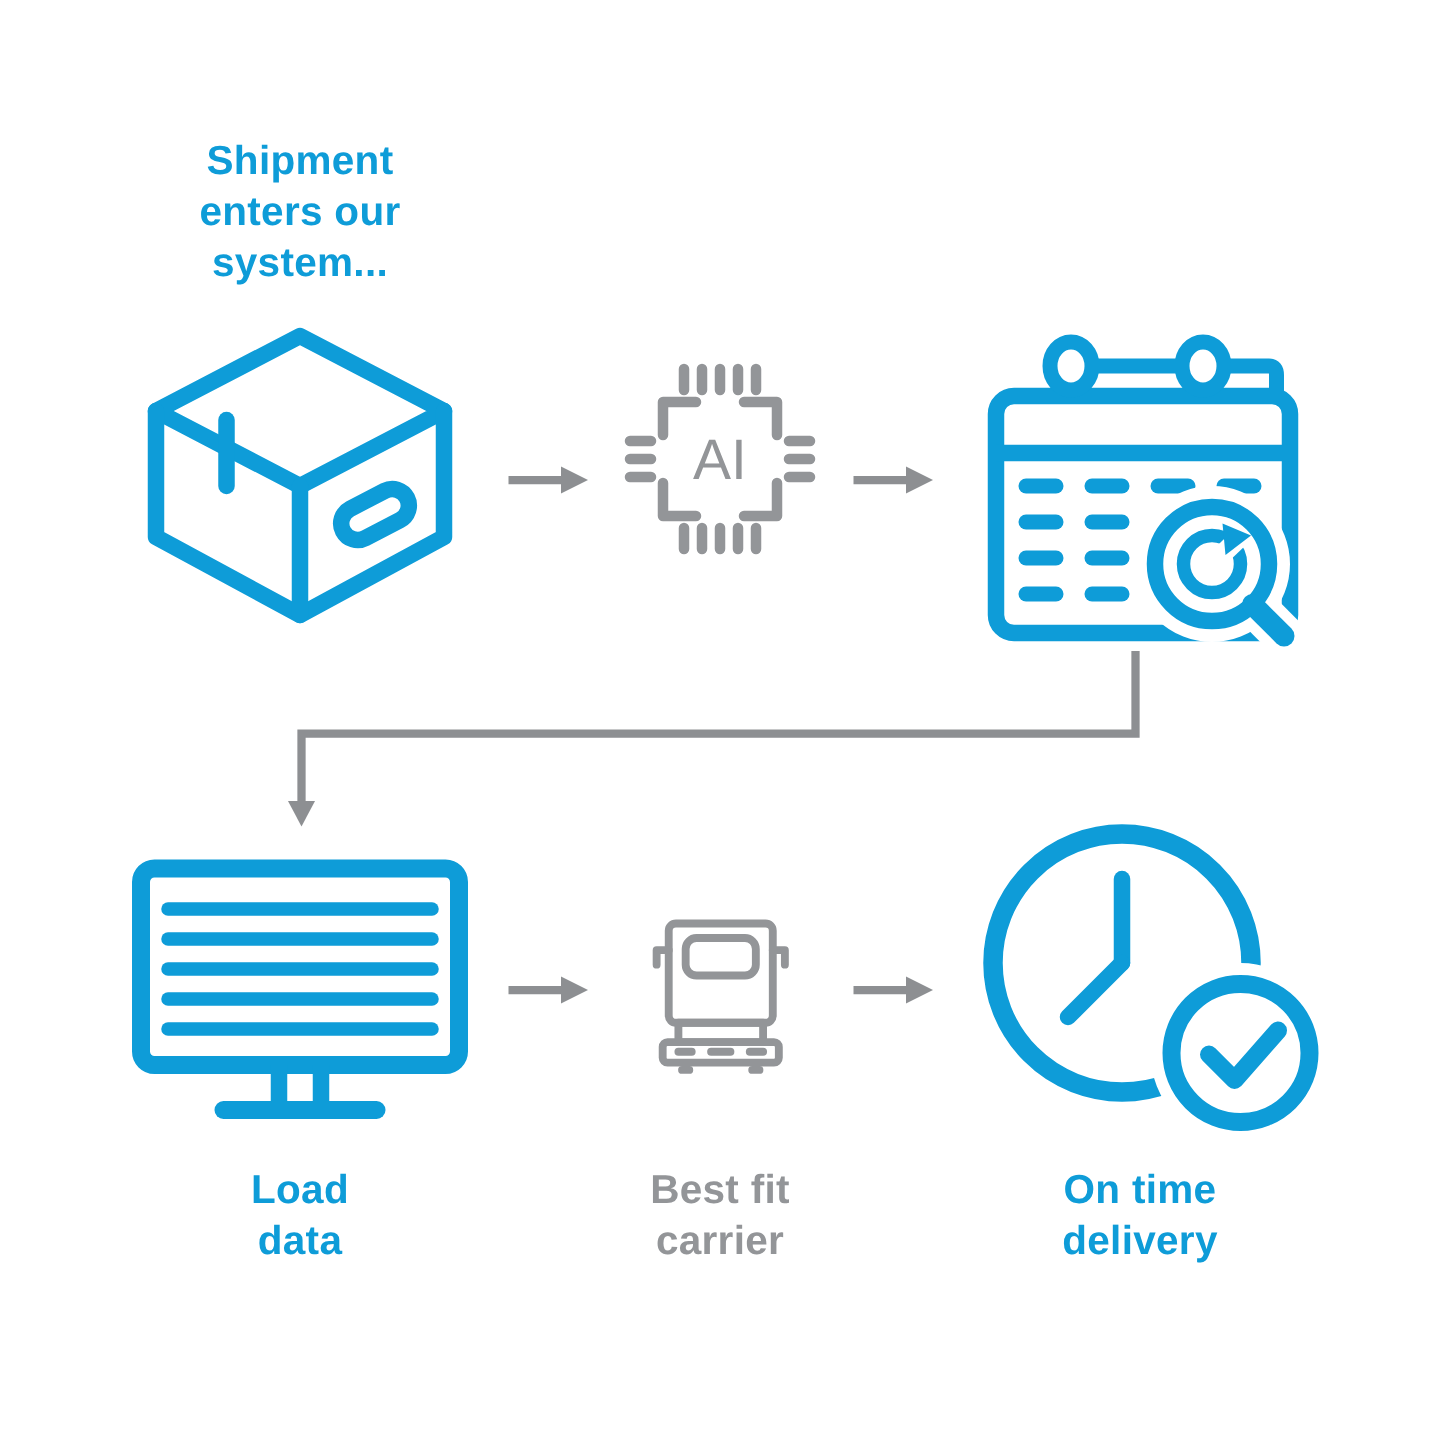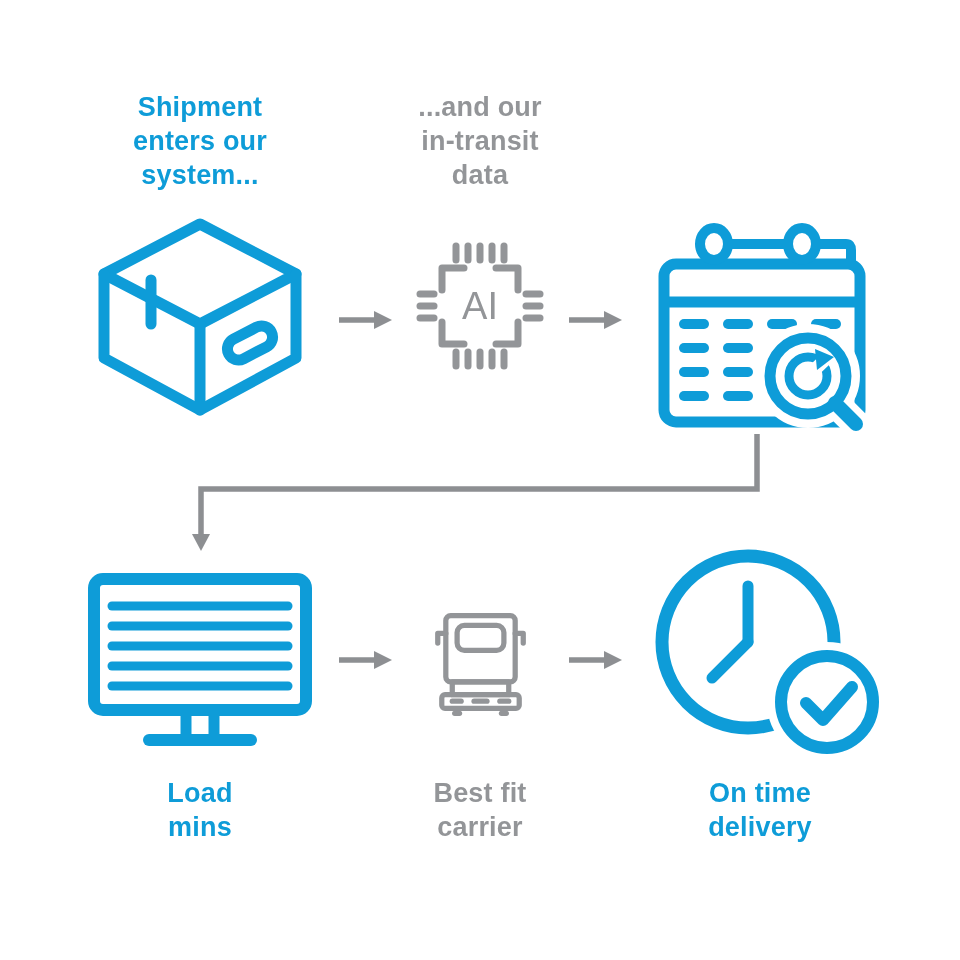--- a/index.html
+++ b/index.html
@@ -22,23 +22,20 @@
 <div class="stage">
 
   <svg class="overlay arrowc" width="960" height="960" viewBox="0 0 960 960">
     <path d="M757,434 V489 H201 V536" fill="none" stroke="currentColor" stroke-width="5.5"></path>
     <polygon points="192,534 210,534 201,551" fill="currentColor"></polygon>
   </svg>
 
   <div class="label blue" style="left:60px; top:90px; width:280px">Shipment
 enters our
 system...</div>
-  <div class="label gray" style="left:340px; top:90px; width:280px">...and our
-in-transit
-data</div>
 
   <div class="ic blue" style="left:90px; top:210px">
     <svg width="220" height="215" viewBox="0 0 220 215">
       <g fill="none" stroke="currentColor" stroke-width="11" stroke-linecap="round" stroke-linejoin="round">
         <path d="M110,14 L206,64 L110,114 L14,64 Z"></path>
         <path d="M14,64 L14,148 L110,200 L206,148 L206,64"></path>
         <path d="M110,114 L110,200"></path>
         <path d="M61,70 L61,114"></path>
         <rect x="136" y="122" width="48" height="22" rx="11" transform="rotate(-27.5 160 133)"></rect>
       </g>
@@ -125,21 +122,21 @@
         <g>
           <circle cx="158" cy="158" r="19" fill="none" stroke="currentColor" stroke-width="9"></circle>
           <path d="M158,158 L180,137" stroke="#ffffff" stroke-width="13" fill="none"></path>
           <polygon points="165,131 184,139 167,152" fill="currentColor"></polygon>
         </g>
       </g>
     </svg>
   </div>
 
   <div class="label blue" style="left:60px; top:776px; width:280px">Load
-mins</div>
+data</div>
   <div class="label gray" style="left:340px; top:776px; width:280px">Best fit
 carrier</div>
   <div class="label blue" style="left:620px; top:776px; width:280px">On time
 delivery</div>
 
   <div class="ic blue" style="left:85px; top:570px">
     <svg width="230" height="195" viewBox="0 0 230 195">
       <g fill="none" stroke="currentColor">
         <rect x="9" y="9" width="212" height="131" rx="9" stroke-width="12"></rect>
         <g stroke-width="9" stroke-linecap="round">

